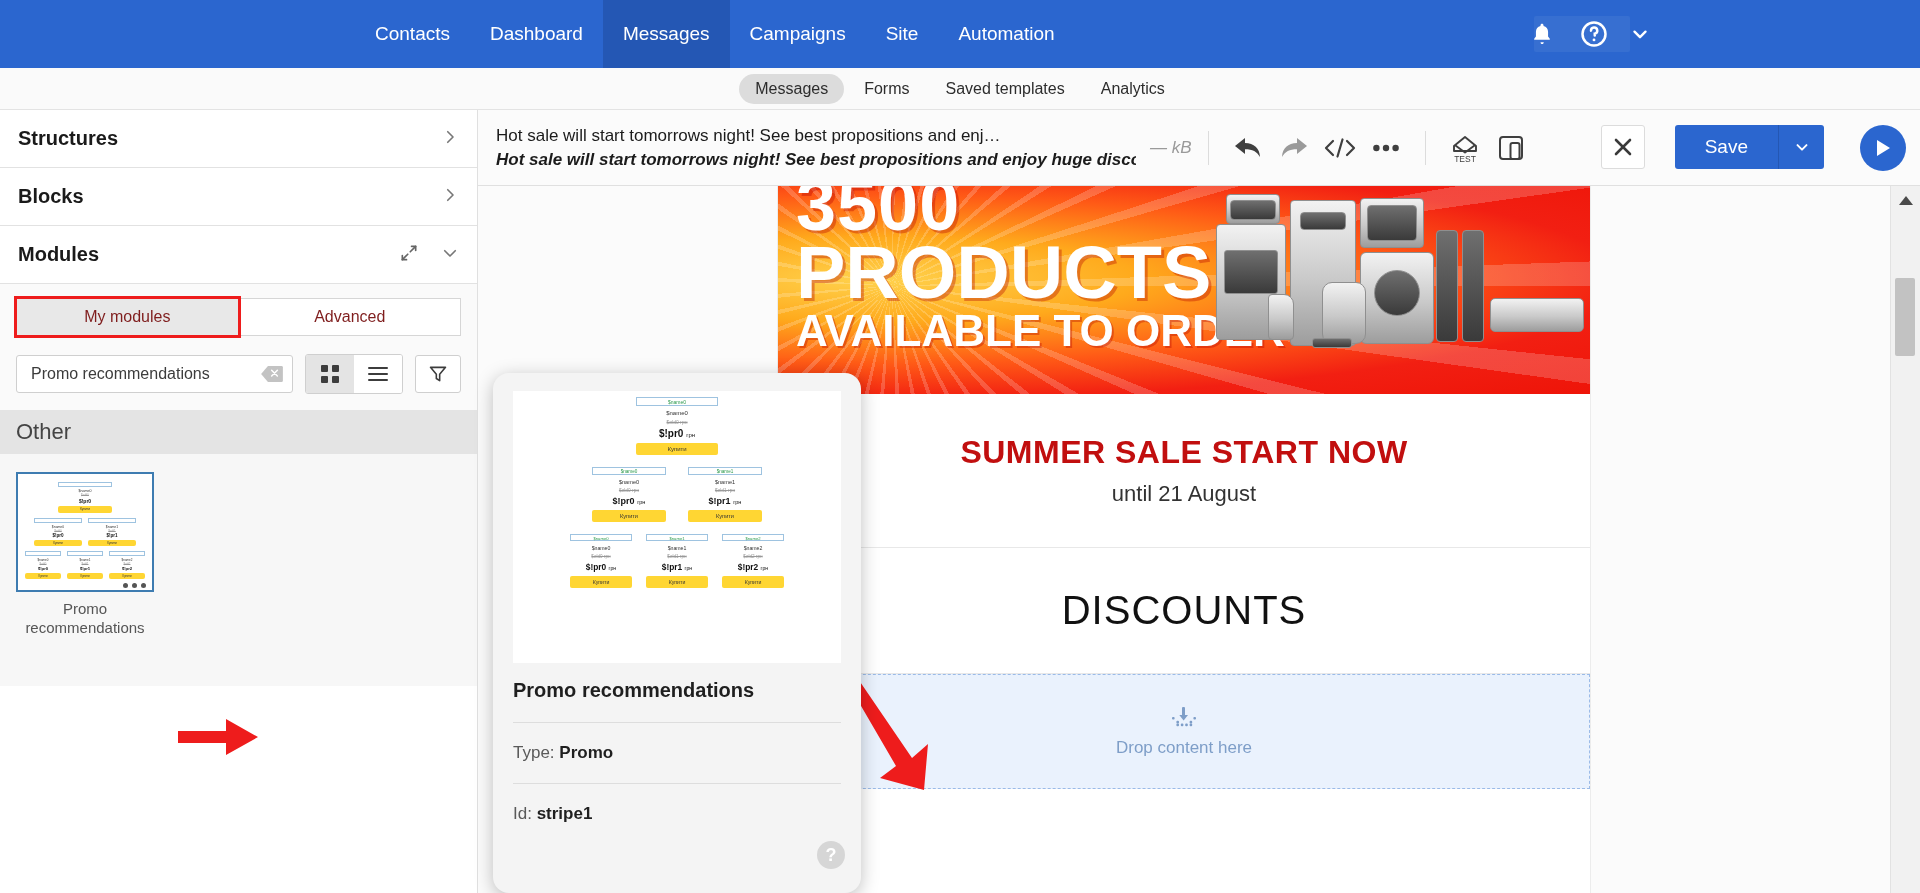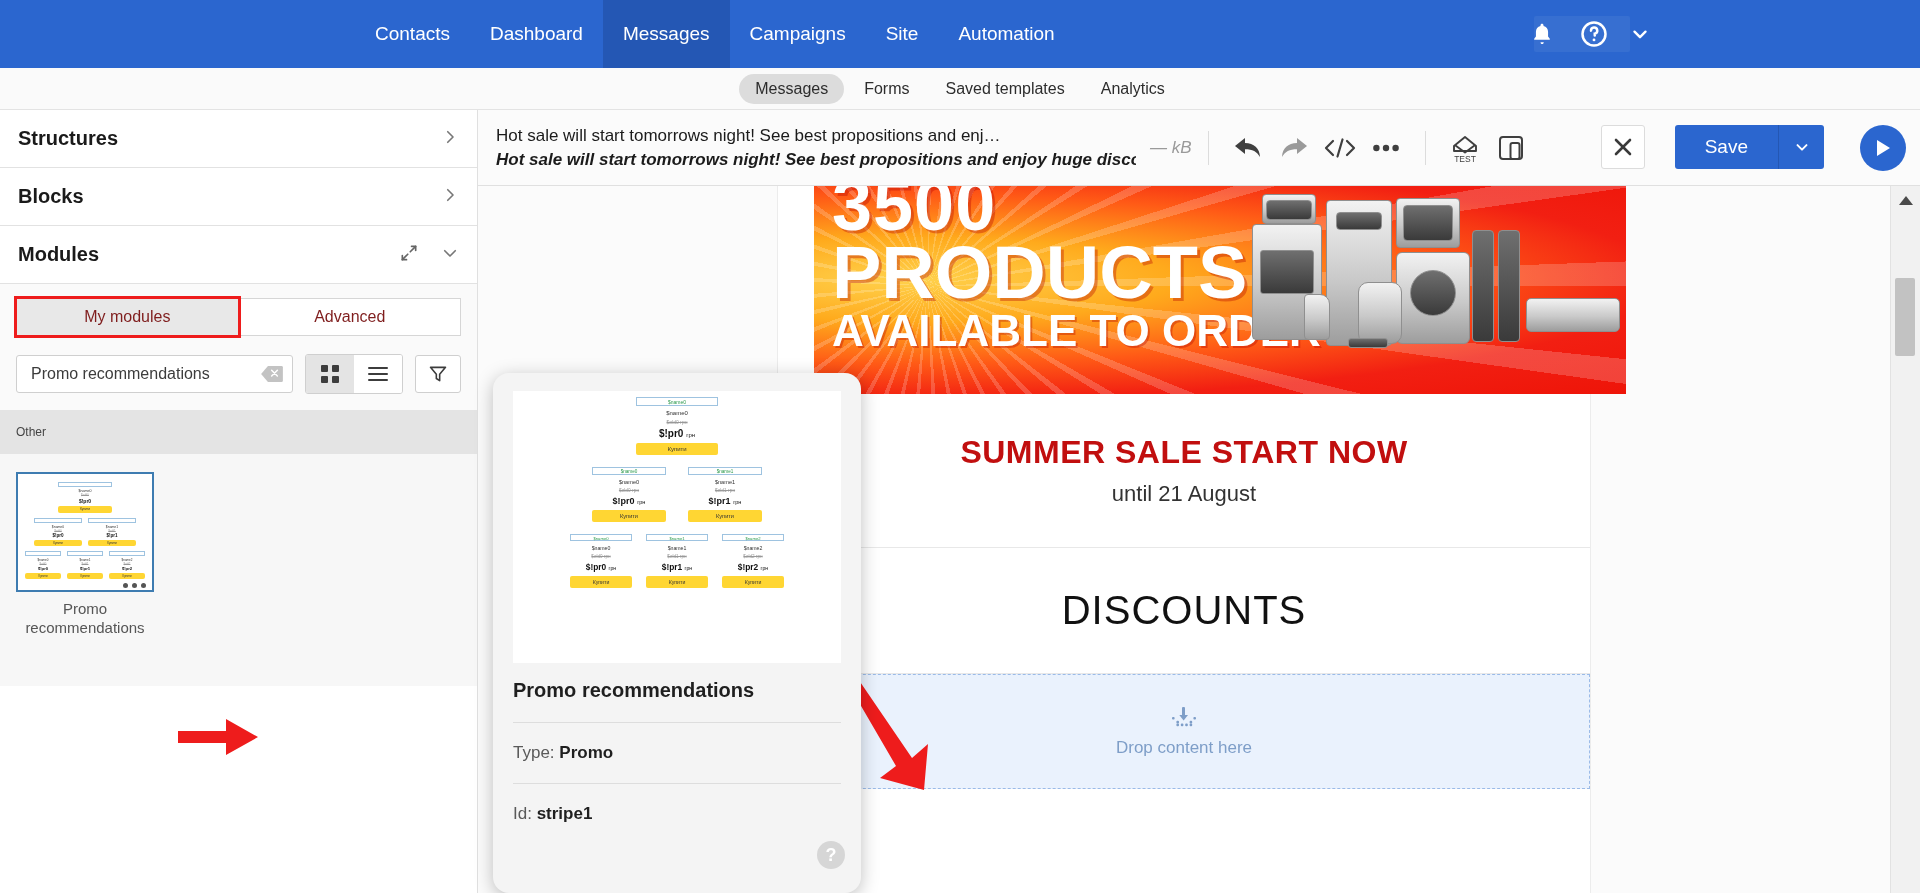--- a/index.html
+++ b/index.html
@@ -92,21 +92,21 @@
     background: #fff; cursor: pointer;
   }
   .lp-viewbtn.active { background: #e4e4e4; }
   .lp-filterbtn {
     width: 46px; height: 38px; border: 1px solid #cfcfcf; border-radius: 3px; background: #fff;
     display: flex; align-items: center; justify-content: center; cursor: pointer;
   }
 
   .lp-grouphdr {
     height: 44px; background: #e4e4e4; display: flex; align-items: center;
-    padding: 0 16px; font-size: 12px; color: #444;
+    padding: 0 16px; font-size: 22px; color: #444;
   }
 
   .lp-gridarea { background: #f7f7f7; height: 232px; padding: 18px 16px 0 16px; position: relative;}
   .module-card { width: 138px; cursor: pointer; }
   .module-thumb {
     width: 138px; height: 120px; border: 2px solid #3e7cb1; background: #fff;
     position: relative; overflow: hidden;
   }
   .module-label {
     margin-top: 8px; text-align: center; font-size: 15px; color: #555; line-height: 1.25;
@@ -177,21 +177,21 @@
   .ed-play {
     width: 46px; height: 46px; border-radius: 50%; background: #2b66cf; display: flex;
     align-items: center; justify-content: center; margin-left: 20px; cursor: pointer;
   }
 
   .ed-canvaswrap { flex: 1; display: flex; background: #fbfbfb; position: relative; overflow: hidden;}
   .ed-canvas { flex: 1; display: flex; justify-content: center; padding-top: 0; }
   .email {
     width: 812px; background: #ffffff; box-shadow: 0 0 0 1px #ececec;
   }
-  .email-banner { width: 812px; height: 208px; position: relative; overflow: hidden; margin-left: 36px; }
+  .email-banner { width: 812px; height: 208px; position: relative; overflow: hidden; }
   .banner-bg {
     position:absolute; inset:0;
     background:
       radial-gradient(ellipse at 12% 45%, #ffd24d 0%, #ffaa1c 26%, #ff5a16 52%, #f21f12 74%, #ee1408 100%);
   }
   .banner-rays { position:absolute; inset:0; opacity:.35;
     background: repeating-conic-gradient(from 0deg at 14% 48%, rgba(255,255,255,.55) 0deg 2deg, rgba(255,255,255,0) 2deg 8deg);
   }
   .banner-text { position: absolute; left: 18px; top: -14px; width: 560px; color: #fff; }
   .banner-l1 { font-size: 72px; font-weight: bold; letter-spacing: 1px; line-height: .92; color:#fff; text-shadow: 3px 3px 0 rgba(180,0,0,.35);}

